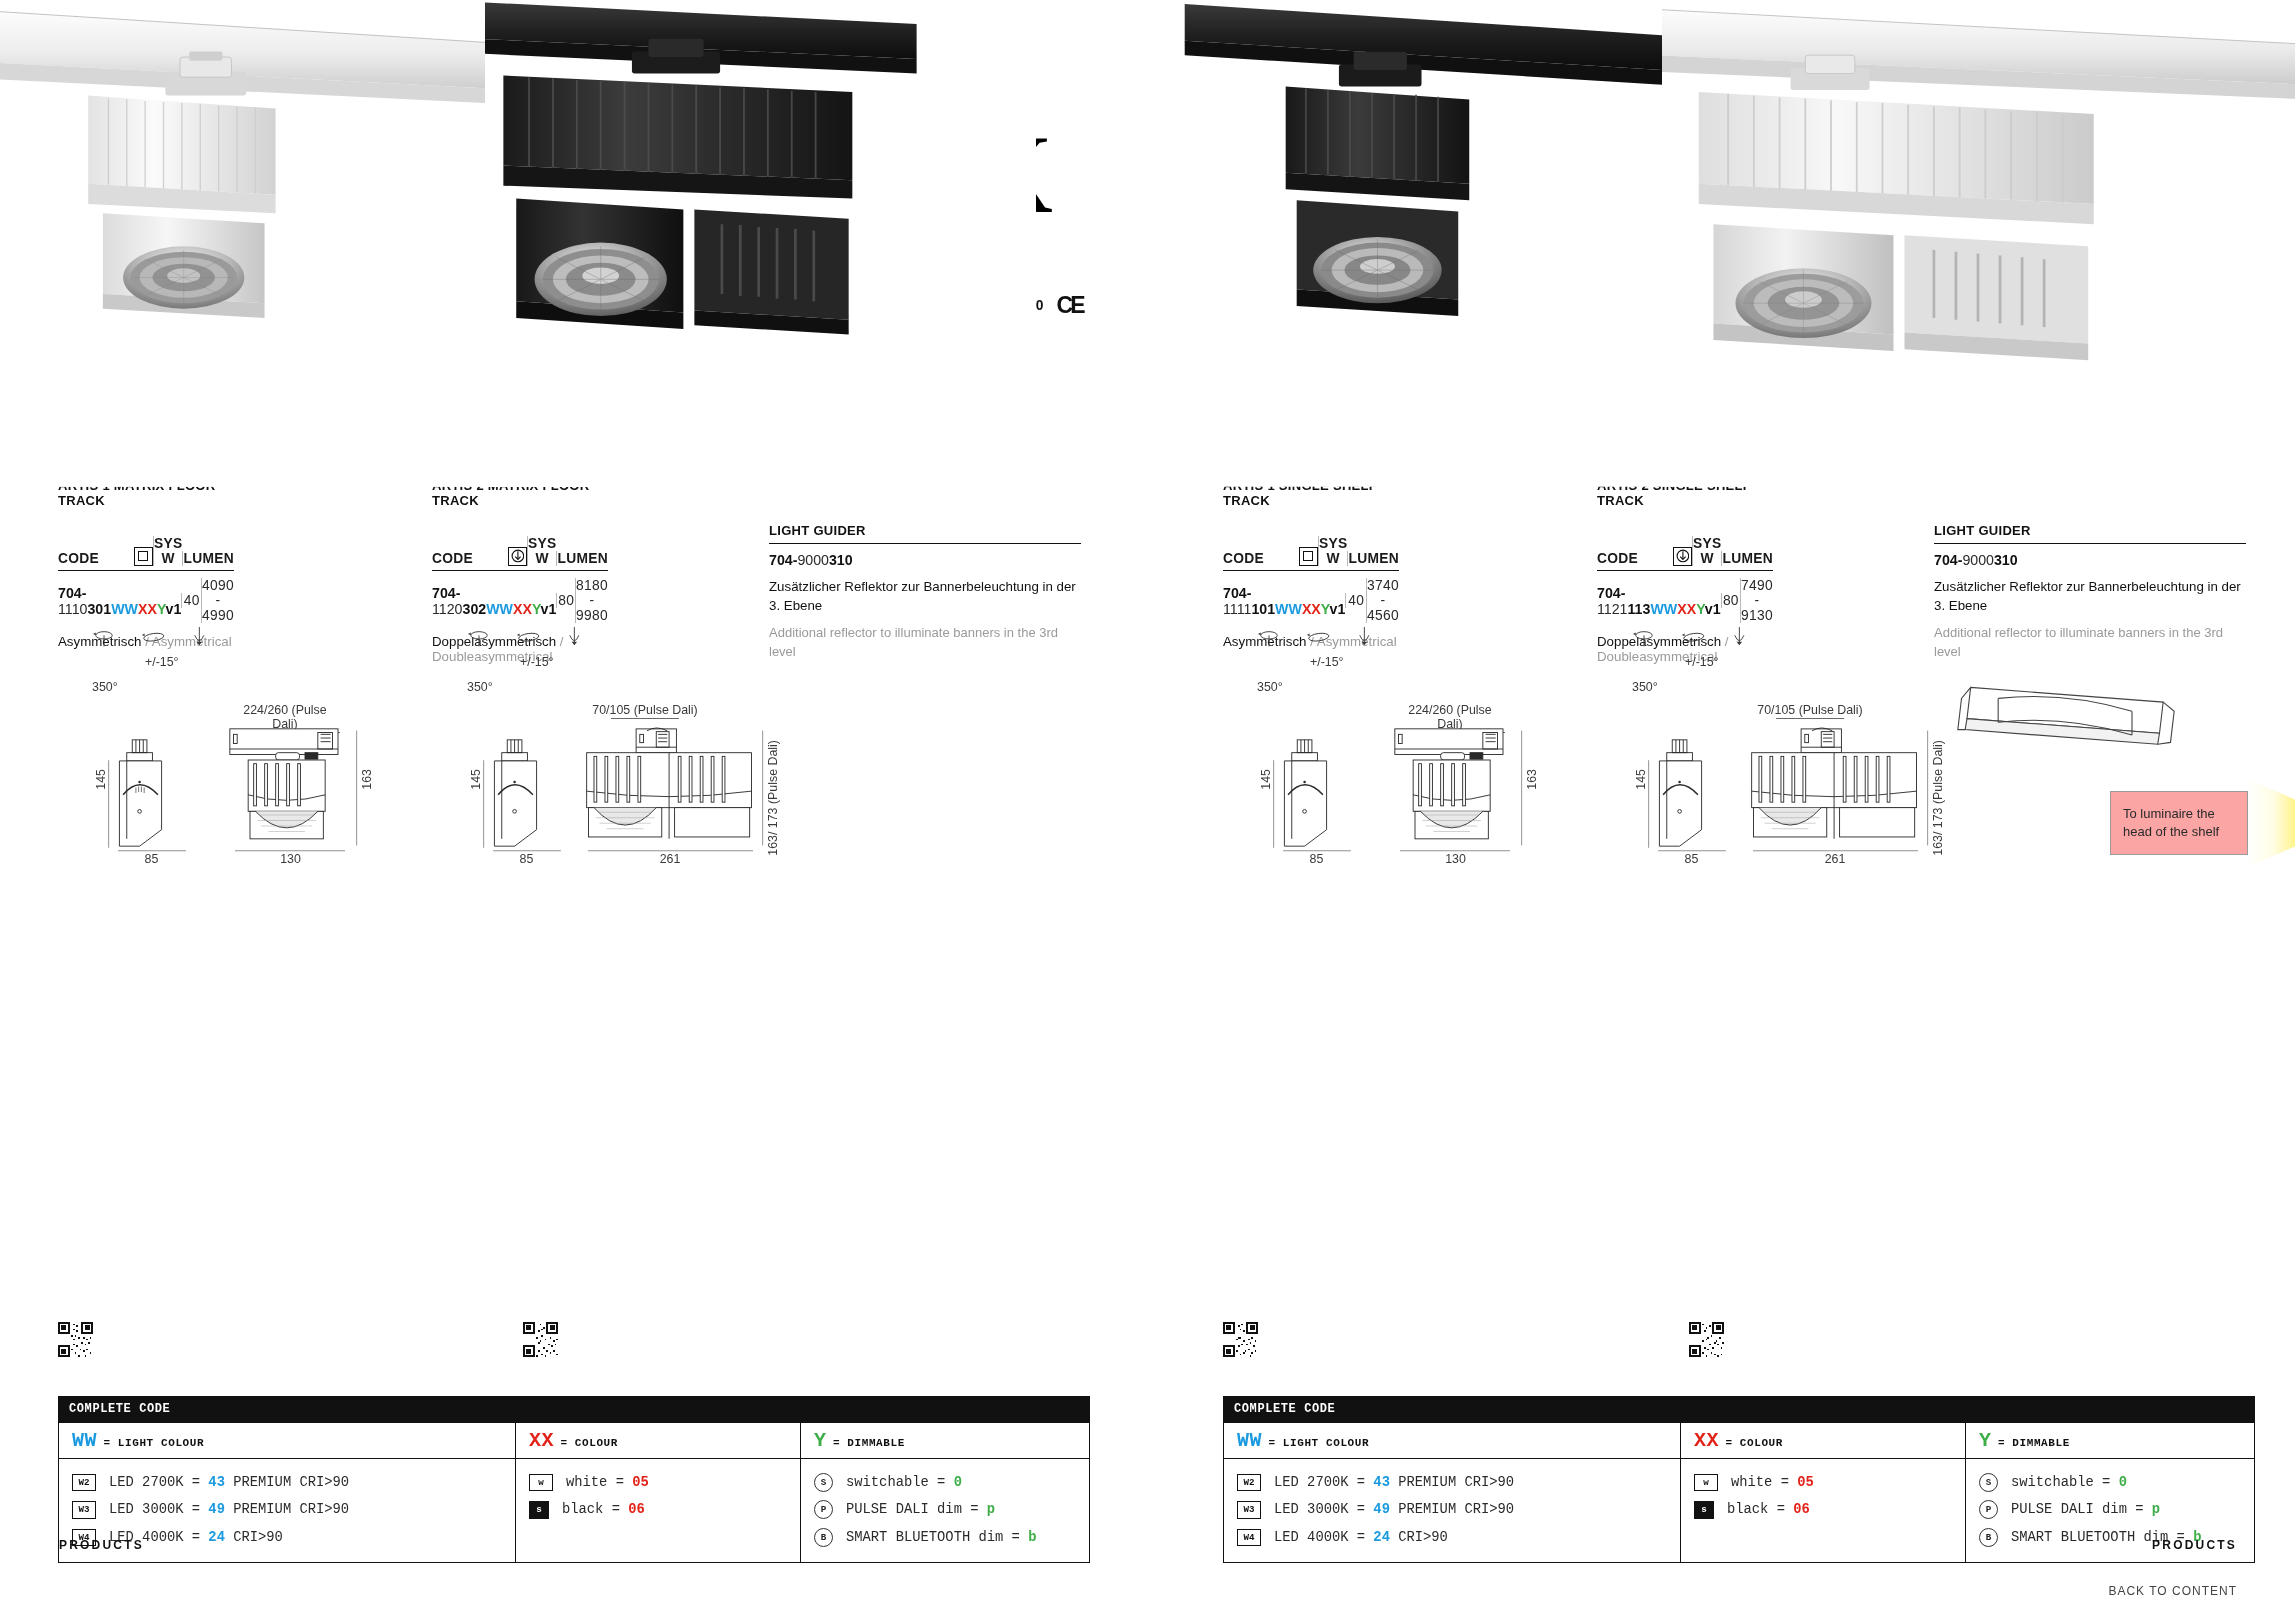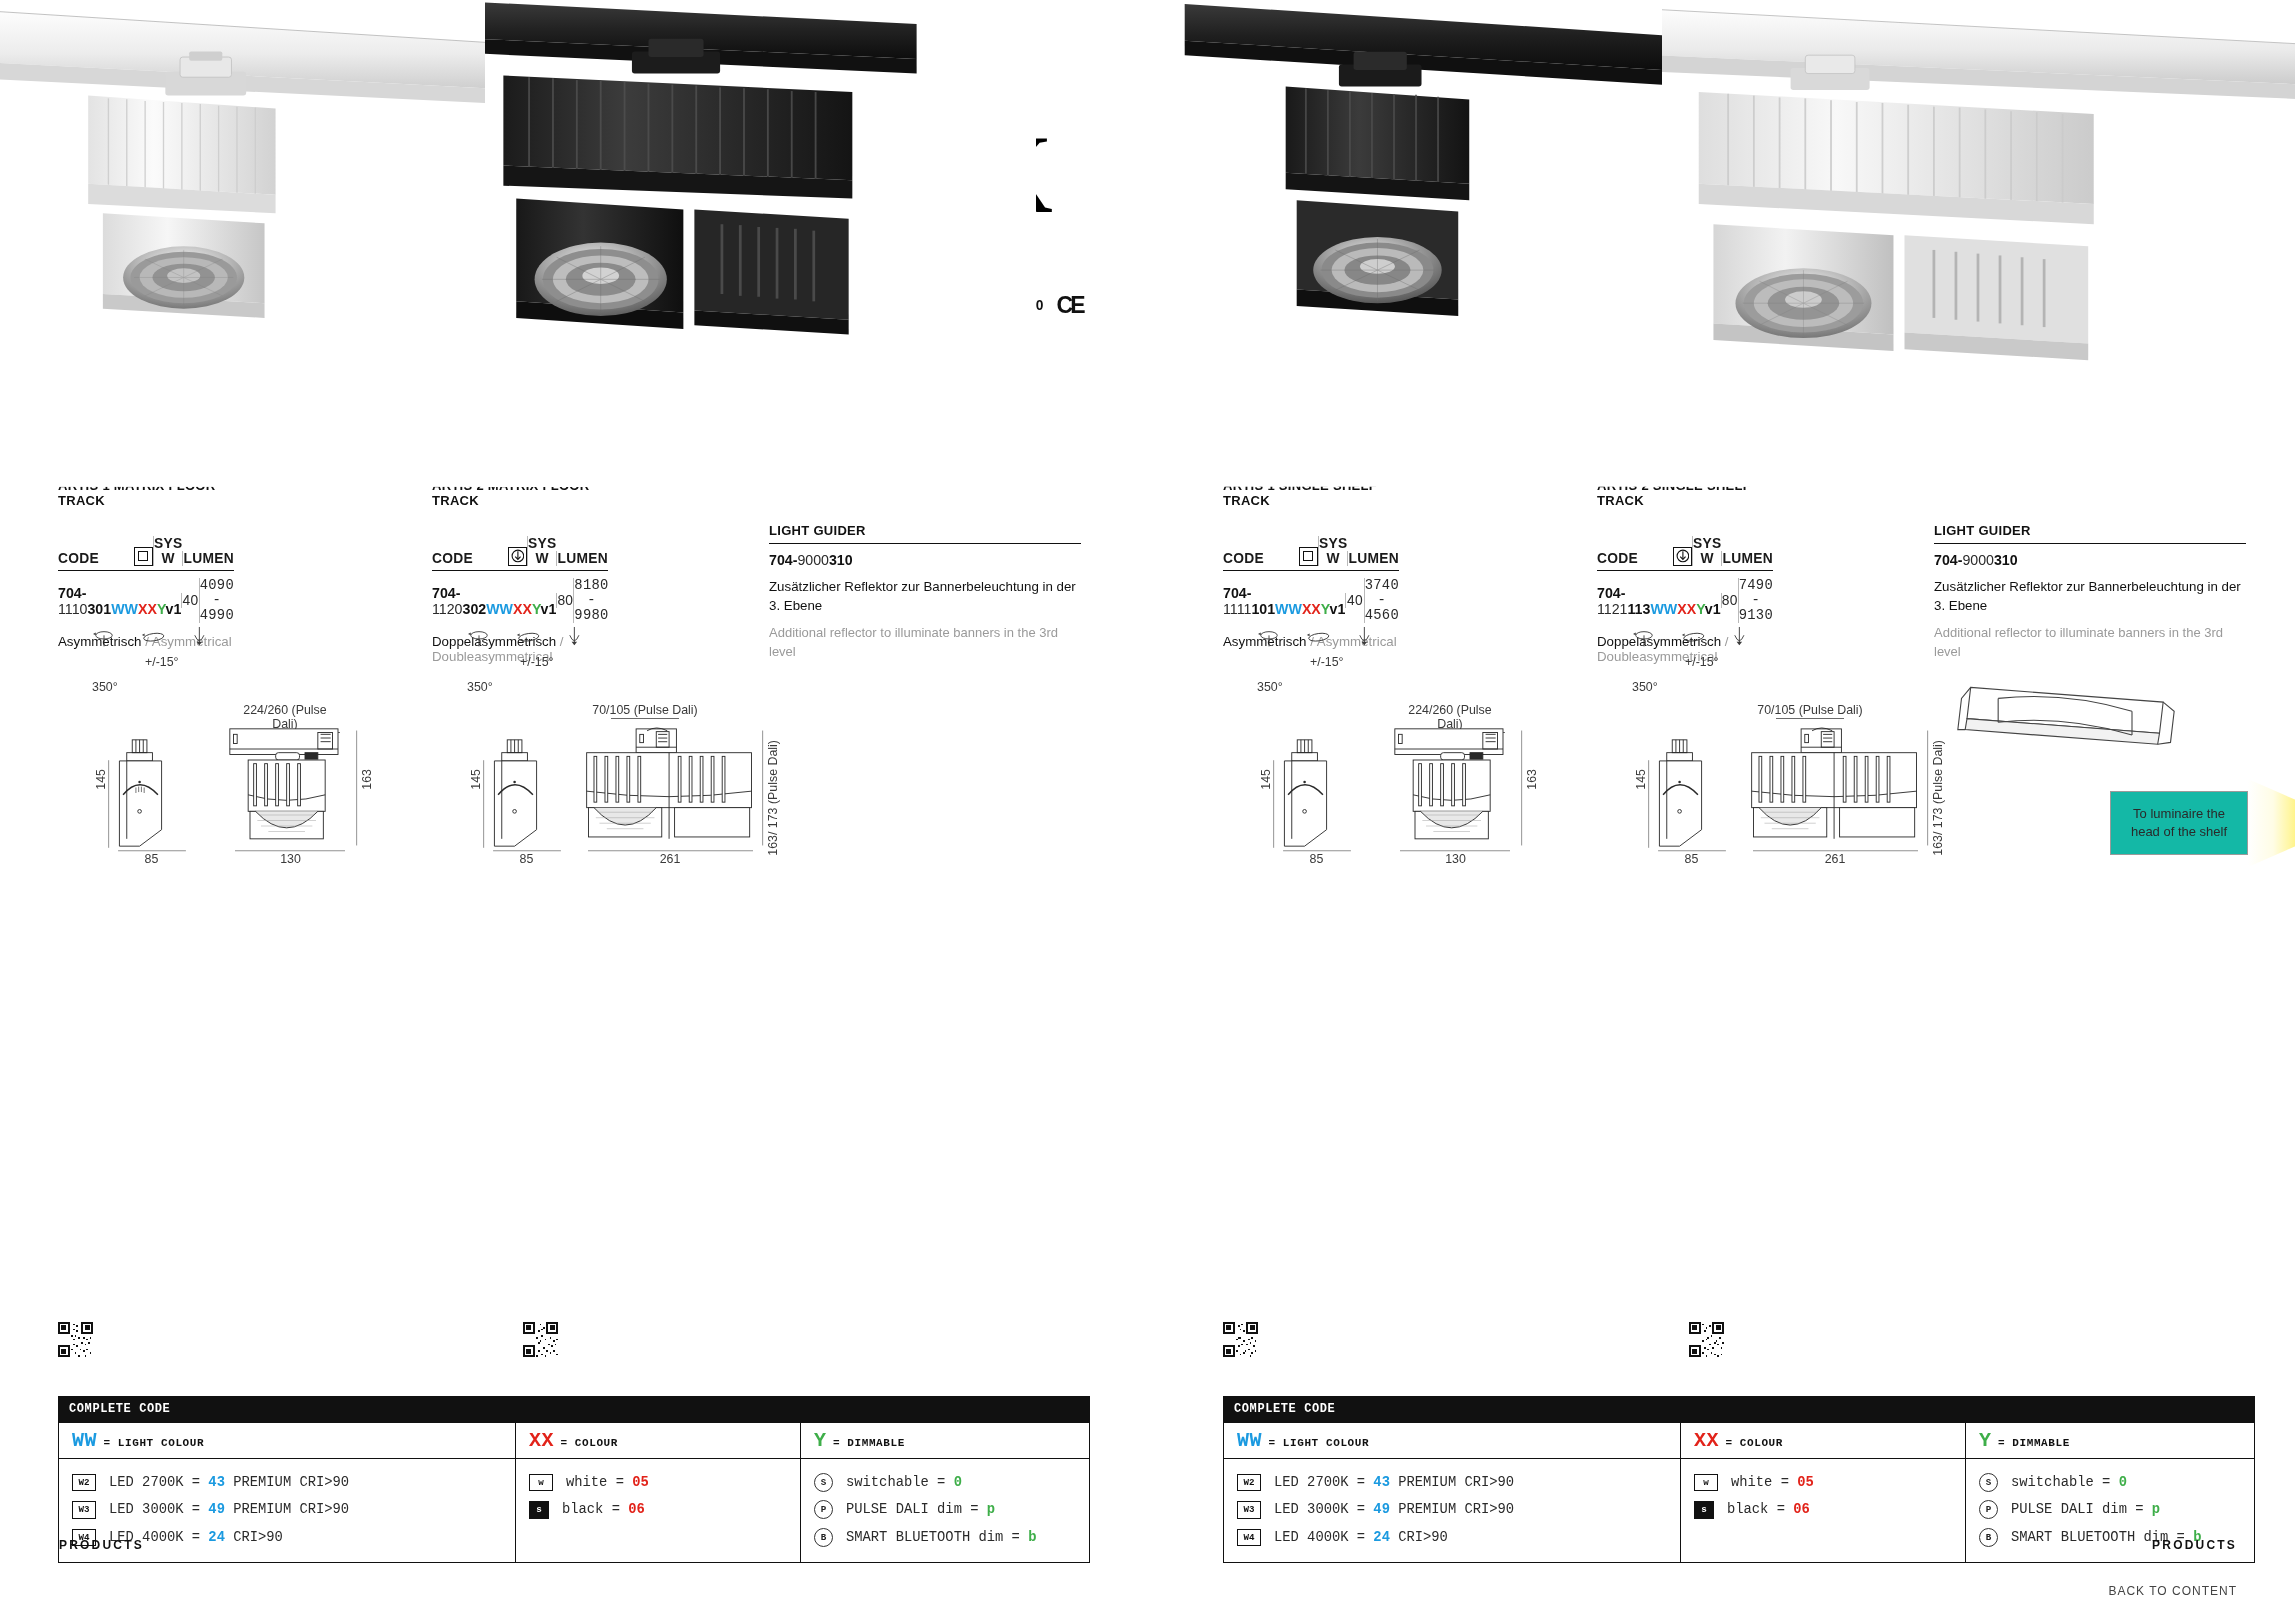--- a/index.html
+++ b/index.html
@@ -107,21 +107,21 @@
   }
   .cc-code  { width: 151px; font-size: 13.8px; font-weight: 700; letter-spacing: 0.3px; }
   .cc-sym   { width: 35px; display: flex; justify-content: center; }
   .cc-sys   { width: 57px; text-align: center; font-size: 13.8px; font-weight: 700; letter-spacing: 0.3px;
               border-left: 0.9px solid #b9b9b9; }
   .cc-lum   { width: 88px; text-align: center; font-size: 13.8px; font-weight: 700; letter-spacing: 0.3px;
               border-left: 0.9px solid #b9b9b9; }
   .ct-row .cc-code { font-weight: 400; font-size: 14.2px; color: #2a2a2a; letter-spacing: 0; }
   .ct-row .cc-sys, .ct-row .cc-lum { font-weight: 400; font-size: 13.8px; color: #2a2a2a; }
   .ct-row .cc-sys { border-left: 0.9px solid #b9b9b9; }
-  .ct-row .cc-lum { border-left: 0.9px solid #b9b9b9; font-family: Liberation Mono, monospace; }
+  .ct-row .cc-lum { border-left: 0.9px solid #b9b9b9; }
   .code-pre { font-weight: 700; color: #111; }
   .code-mid { color: #2a2a2a; }
   .code-num { font-weight: 700; color: #111; }
   .code-ww  { color: #1b9ae0; font-weight: 700; }
   .code-xx  { color: #e2231a; font-weight: 700; }
   .code-y   { color: #3eae49; font-weight: 700; }
   .code-suf { font-weight: 700; color: #111; }
   .sym-box {
     width: 19px; height: 19px; border: 1.4px solid #111;
     display: flex; align-items: center; justify-content: center;
@@ -153,22 +153,22 @@
   .dim-text { font-size: 12.4px; color: #3a3a3a; }
   .dim-vert { writing-mode: vertical-rl; transform: rotate(180deg); font-size: 12.4px; color: #3a3a3a; }
   .dim-top-label { font-size: 12.4px; color: #3a3a3a; text-align: center; }
   .dim-rule { border-bottom: 0.9px solid #6a6a6a; margin-top: 1.8px; }
   .pb { position: absolute; top: 0; height: 487px; overflow: hidden; }
 
   
   .callout { position: absolute; display: flex; align-items: center; }
   .callout-box {
     width: 138px; padding: 13px 12px;
-    background: #14b8a6; border: 0.9px solid #9a9a9a;
-    font-size: 13px; line-height: 18.4px; color: #2a2a2a; text-align: center;
+    background: #fca5a5; border: 0.9px solid #9a9a9a;
+    font-size: 13px; line-height: 18.4px; color: #2a2a2a;
   }
   .callout-cone {
     width: 72px; height: 88px;
     background: linear-gradient(90deg, rgba(255,232,0,0) 0%, rgba(255,232,0,.1) 35%, rgba(255,230,0,.85) 100%);
     clip-path: polygon(0 0, 100% 36%, 100% 64%, 0 100%);
   }
 
   
   .qr { position: absolute; width: 35px; height: 35px; }
   .qr svg { display: block; }

